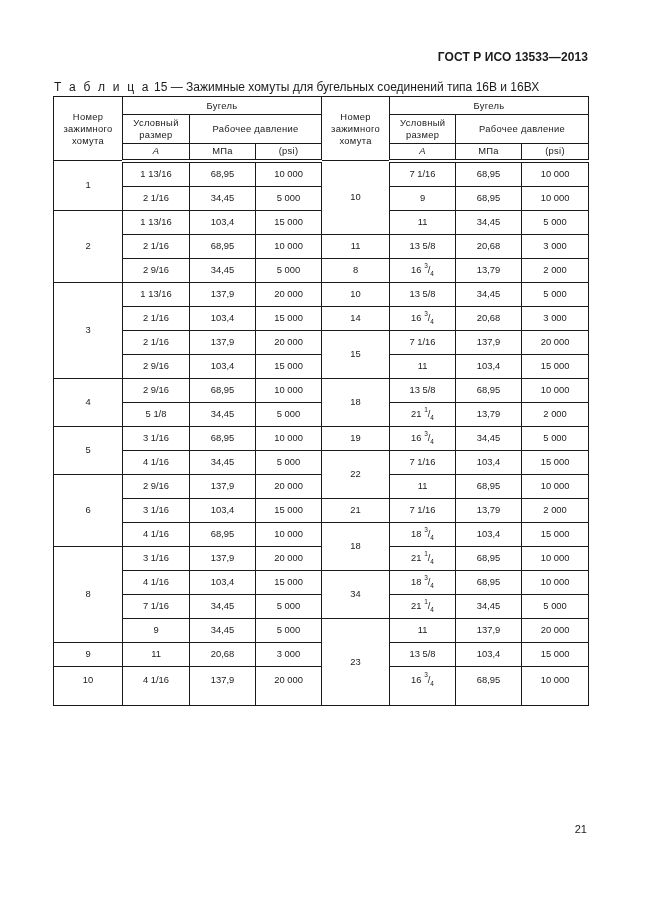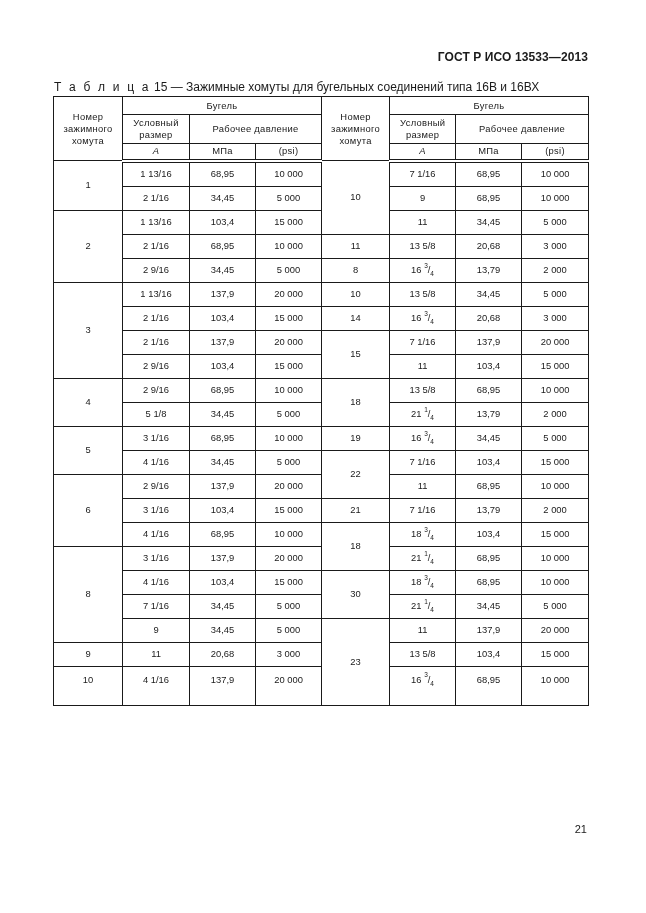--- a/index.html
+++ b/index.html
@@ -234,21 +234,21 @@
         <td>137,9</td>
         <td>20 000</td>
         <td class="frac"><span>21</span> <sup>1</sup><span>/</span><sub>4</sub></td>
         <td>68,95</td>
         <td>10 000</td>
       </tr>
       <tr class="body-row">
         <td>4 1/16</td>
         <td>103,4</td>
         <td>15 000</td>
-        <td rowspan="2" class="top">30</td>
+        <td rowspan="2" class="top">34</td>
         <td class="frac"><span>18</span> <sup>3</sup><span>/</span><sub>4</sub></td>
         <td>68,95</td>
         <td>10 000</td>
       </tr>
       <tr class="body-row">
         <td>7 1/16</td>
         <td>34,45</td>
         <td>5 000</td>
         <td class="frac"><span>21</span> <sup>1</sup><span>/</span><sub>4</sub></td>
         <td>34,45</td>

